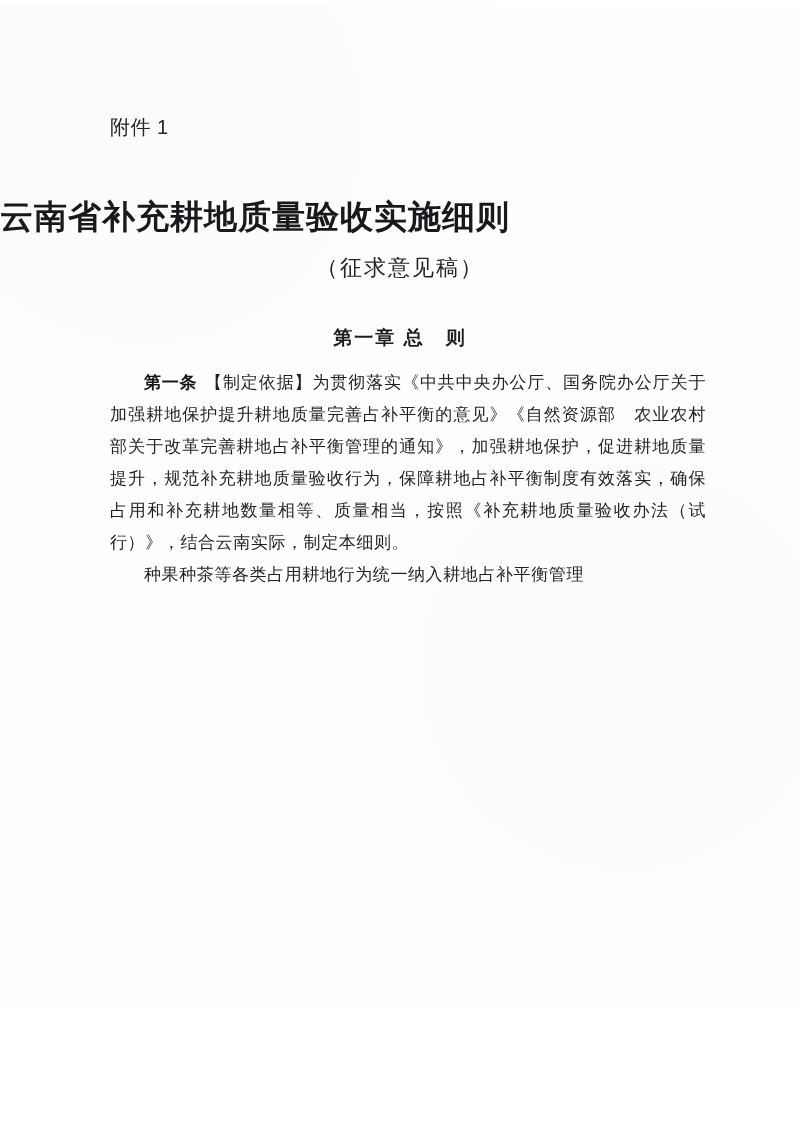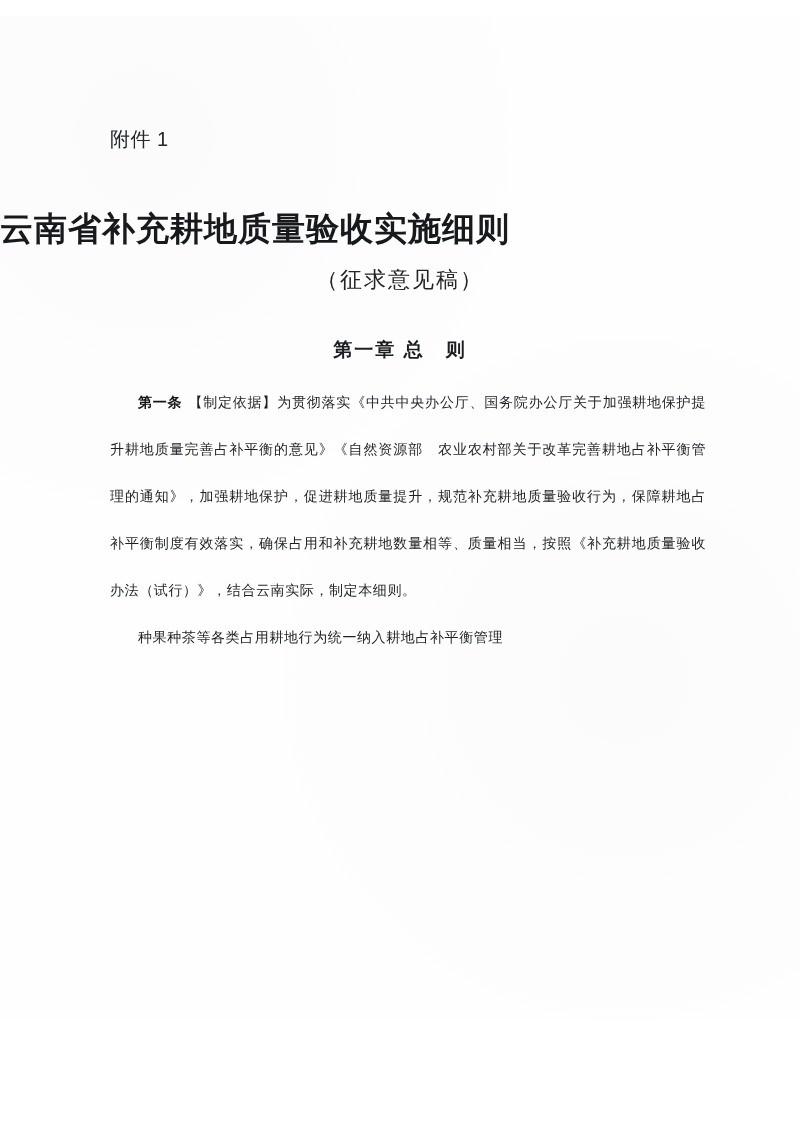--- a/index.html
+++ b/index.html
@@ -5,21 +5,21 @@
 <style>
   html, body {
     margin: 0;
     padding: 0;
     background: #ffffff;
   }
   .page {
     position: relative;
     width: 800px;
     height: 1004px;
-    margin: 16px auto;
+    margin: 4px auto;
     background: #fefefe;
     overflow: hidden;
     
     background-image:
       radial-gradient(circle at 18% 12%, rgba(0,0,0,0.012) 0%, rgba(0,0,0,0) 40%),
       radial-gradient(circle at 78% 66%, rgba(0,0,0,0.010) 0%, rgba(0,0,0,0) 45%);
   }
 
   
   .attachment-label {
@@ -80,22 +80,22 @@
   
   .body-block {
     position: absolute;
     left: 110px;
     top: 363px;
     width: 596px;
   }
   p.para {
     margin: 0 0 0 0;
     font-family: "Liberation Serif", "DejaVu Serif", serif;
-    font-size: 14px;
-    line-height: 47px;
+    font-size: 17px;
+    line-height: 32px;
     color: #1e2024;
     text-align: justify;
     text-align-last: left;
     text-indent: 2em;
     letter-spacing: 0.6px;
     word-break: break-all;
   }
   p.para + p.para {
     margin-top: 0;
   }

